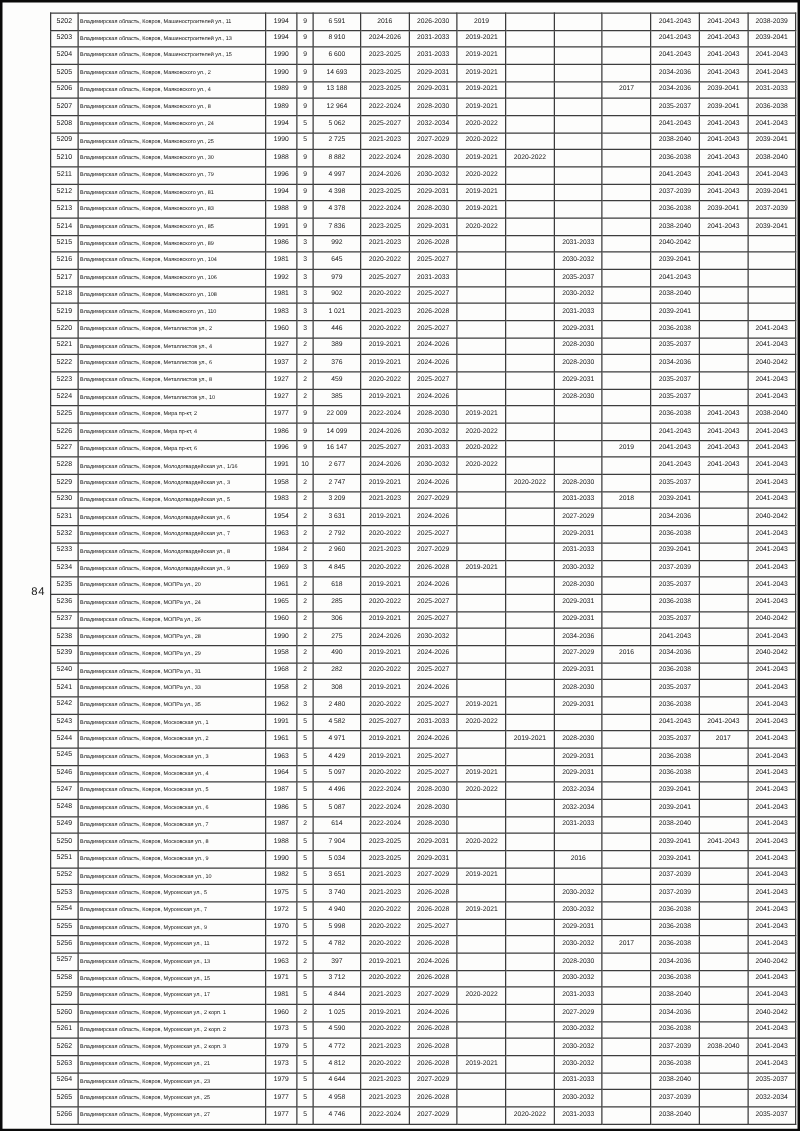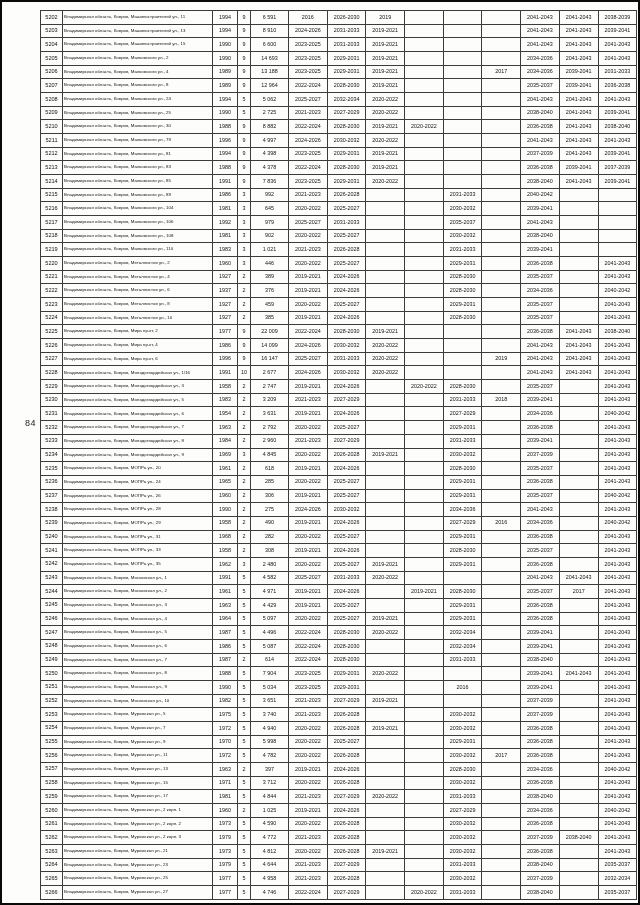--- a/index.html
+++ b/index.html
@@ -9,21 +9,21 @@
     margin:0 auto;
     background:#fdfdfc;
     border:2px solid #0a0a0a;
     box-sizing:border-box;
     font-family:"Liberation Sans", sans-serif;
     color:#101010;
     overflow:hidden;
   }
   .page-num {
     position:absolute;
-    left:23px; top:416px;
+    left:23px; top:466px;
     font-size:9px;
     color:#1a1a1a;
     letter-spacing:0.5px;
   }
   table.repair {
     position:absolute;
     left:38px; top:8px;
     width:597px;
     border-collapse:collapse;
     table-layout:fixed;

